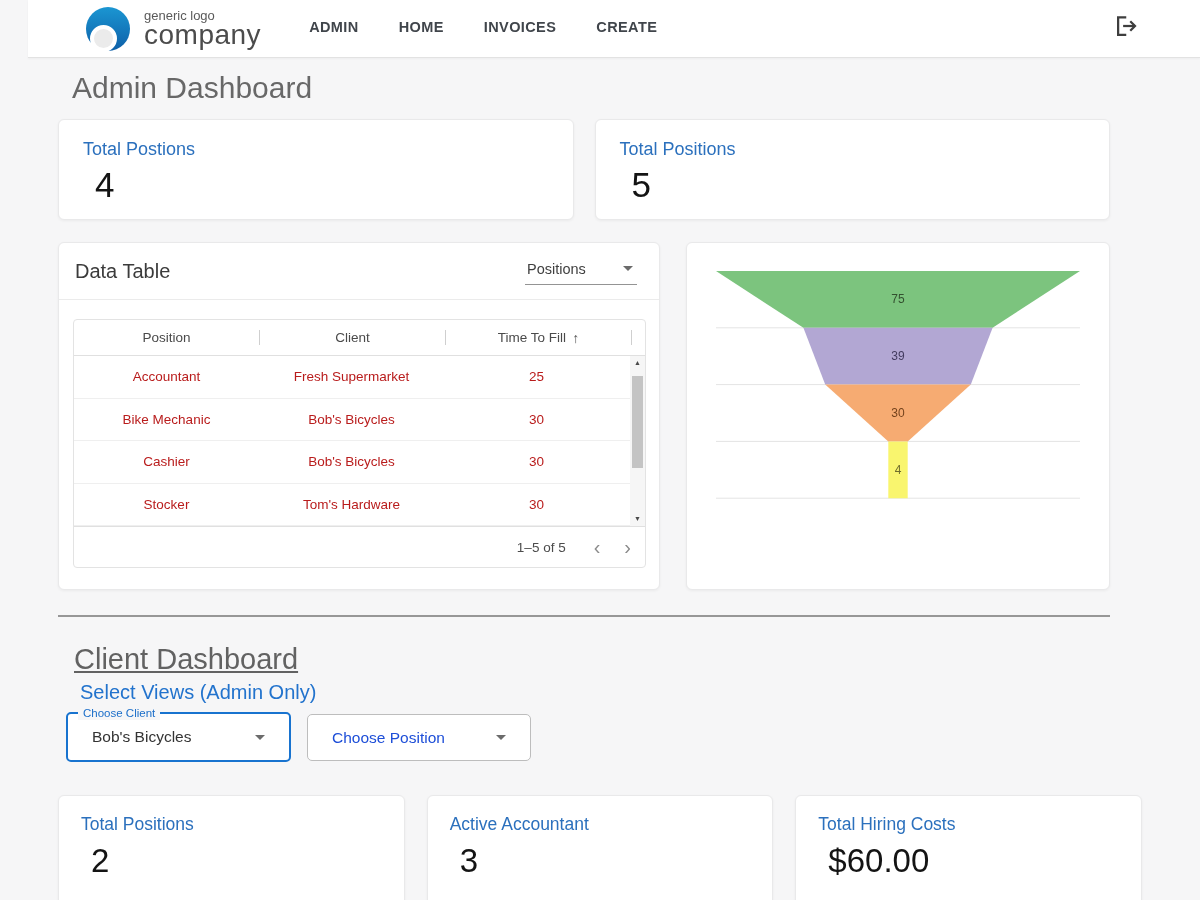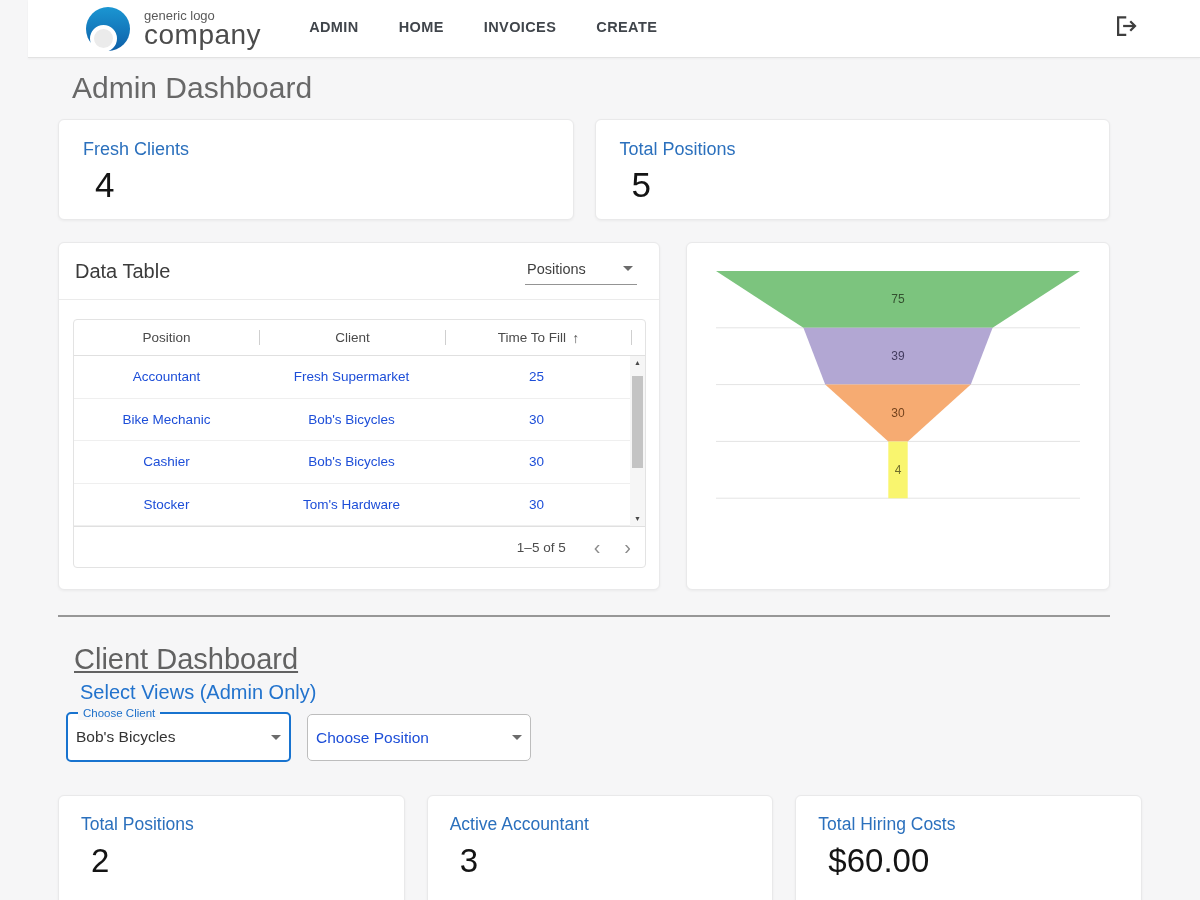--- a/index.html
+++ b/index.html
@@ -91,21 +91,21 @@
   .grid-header { display:flex; align-items:center; height:36px; border-bottom:1px solid #e0e0e0; }
   .gh-cell {
     width:185px; text-align:center; font-size:13.5px; color:#4a4a4a;
     display:flex; align-items:center; justify-content:center; cursor:pointer;
   }
   .col-sep { width:1px; height:15px; background:#cfcfcf; }
   .sort-arrow { font-size:14px; color:#555; margin-left:6px; }
   .grid-body { position:relative; height:170px; }
   .grid-row {
     display:flex; align-items:center; height:42.5px;
-    border-bottom:1px solid #efefef; font-size:13.5px; color:#1d4ed8; cursor:pointer;
+    border-bottom:1px solid #efefef; font-size:13.5px; color:#b91c1c; cursor:pointer;
   }
   .grid-row:last-child { border-bottom:none; }
   .g-cell { width:185px; text-align:center; }
   .vscrollbar {
     position:absolute; top:0; right:0; width:15px; height:170px;
     background:#f6f6f6; display:flex; flex-direction:column;
     align-items:center; justify-content:space-between; padding:2px 0;
   }
   .sb-arrow { font-size:7px; color:#4a4a4a; line-height:10px; cursor:pointer; }
   .sb-thumb { position:absolute; left:2px; top:20px; width:11px; height:92px; background:#c4c4c4; cursor:pointer; }
@@ -121,21 +121,21 @@
   .funnel-svg { display:block; }
 
   
   .section-divider { margin-top:25px; height:2px; background:#979797; width:1052px; }
   .client-subtitle { font-size:20px; color:#2273cd; margin:4px 0 0 22px; line-height:24px; }
 
   .selects-row { display:flex; margin:8px 0 0 8px; align-items:flex-start; }
   .outlined-select {
     position:relative; background:#fff; border-radius:5px;
     display:flex; align-items:center; justify-content:space-between;
-    padding:0 8px; cursor:pointer;
+    padding:0 24px; cursor:pointer;
   }
   .sel-client { width:225px; height:50px; border:2px solid #1873cf; }
   .sel-position { width:224px; height:47px; border:1px solid #bdbdbd; margin-left:16px; margin-top:2px; }
   .sel-label {
     position:absolute; top:-8px; left:10px; font-size:11.5px; color:#1b6ec9;
     background:#f6f6f7; padding:0 5px; line-height:14px;
   }
   .sel-value { font-size:15.5px; color:#333; }
   .sel-placeholder { font-size:15.5px; color:#1d4ed8; }
 
@@ -172,21 +172,21 @@
     </svg>
   </div>
 </header>
 
 <main>
 
   <h1 class="section-title">Admin Dashboard</h1>
 
   <div class="stats-row">
     <section class="card stat-card">
-      <div class="stat-label">Fresh Clients</div>
+      <div class="stat-label">Total Postions</div>
       <div class="stat-value">4</div>
     </section>
     <section class="card stat-card">
       <div class="stat-label">Total Positions</div>
       <div class="stat-value">5</div>
     </section>
   </div>
 
   <div class="mid-row">
 

